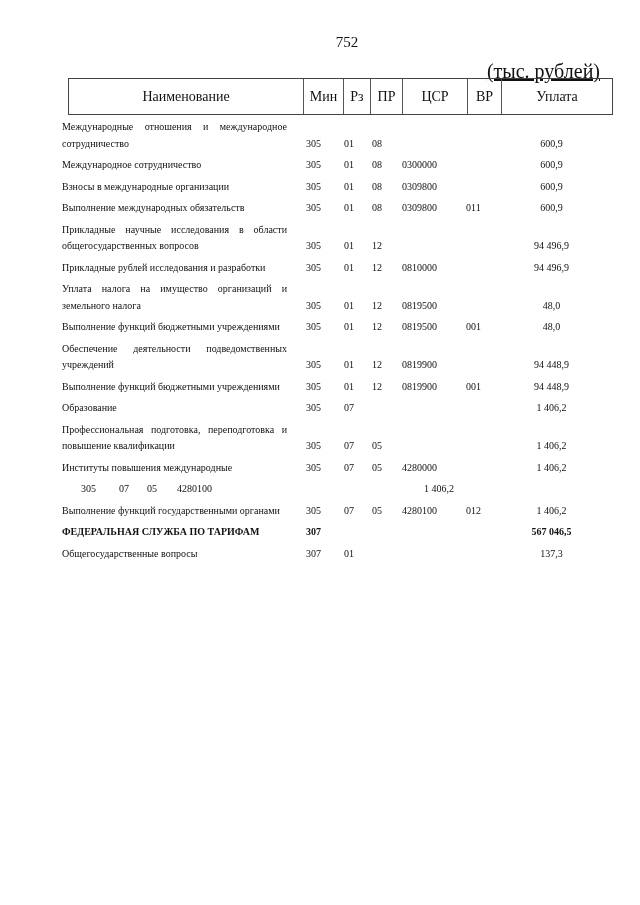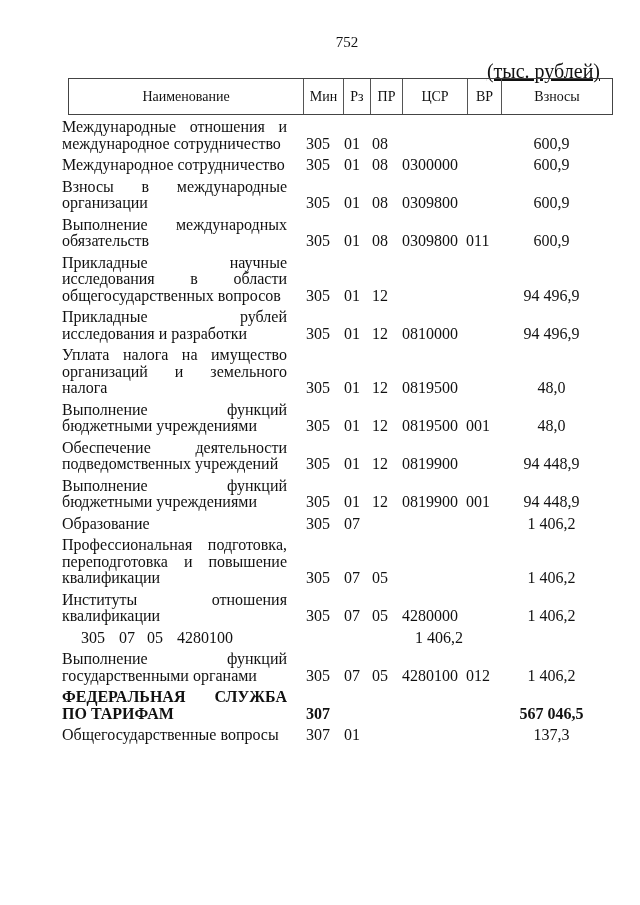--- a/index.html
+++ b/index.html
@@ -12,21 +12,21 @@
   .hdr div { display: flex; align-items: center; justify-content: center; border-right: 1px solid #555; box-sizing: border-box; height: 100%; }
   .hdr div:last-child { border-right: none; }
   .c-name { width: 235px; }
   .c-min { width: 40px; }
   .c-rz { width: 27px; }
   .c-pr { width: 32px; }
   .c-csr { width: 65px; }
   .c-vr { width: 34px; }
   .c-sum { flex: 1; }
   .rows { position: absolute; top: 119px; left: 62px; width: 535px; }
-  .row { display: flex; align-items: flex-end; font-size: 16px; line-height: 16.5px; margin-bottom: 5px; }
+  .row { display: flex; align-items: flex-end; font-size: 10px; line-height: 16.5px; margin-bottom: 5px; }
   .row .n { width: 225px; text-align: justify; text-align-last: left; }
   .row .v { white-space: nowrap; }
   .row .min { width: 38px; padding-left: 19px; }
   .row .rz { width: 28px; }
   .row .pr { width: 30px; }
   .row .csr { width: 64px; }
   .row .vr { width: 40px; }
   .row .sum { flex: 1; text-align: center; }
   .bold { font-weight: bold; }
 </style>
@@ -36,21 +36,21 @@
 <div class="page-num">752</div>
 <div class="units">(тыс. рублей)</div>
 
 <div class="hdr">
   <div class="c-name">Наименование</div>
   <div class="c-min">Мин</div>
   <div class="c-rz">Рз</div>
   <div class="c-pr">ПР</div>
   <div class="c-csr">ЦСР</div>
   <div class="c-vr">ВР</div>
-  <div class="c-sum">Взносы</div>
+  <div class="c-sum">Уплата</div>
 </div>
 
 <div class="rows" id="rows">
     <div class="row">
       <div class="n">Международные отношения и международное сотрудничество</div>
       <div class="v min">305</div>
       <div class="v rz">01</div>
       <div class="v pr">08</div>
       <div class="v csr"></div>
       <div class="v vr"></div>
@@ -149,21 +149,21 @@
     <div class="row">
       <div class="n">Профессиональная подготовка, переподготовка и повышение квалификации</div>
       <div class="v min">305</div>
       <div class="v rz">07</div>
       <div class="v pr">05</div>
       <div class="v csr"></div>
       <div class="v vr"></div>
       <div class="v sum">1 406,2</div>
     </div>
     <div class="row">
-      <div class="n">Институты отношения квалификации</div>
+      <div class="n">Институты повышения международные</div>
       <div class="v min">305</div>
       <div class="v rz">07</div>
       <div class="v pr">05</div>
       <div class="v csr">4280000</div>
       <div class="v vr"></div>
       <div class="v sum">1 406,2</div>
     </div>
     <div class="row">
       <div class="v min">305</div>
       <div class="v rz">07</div>

